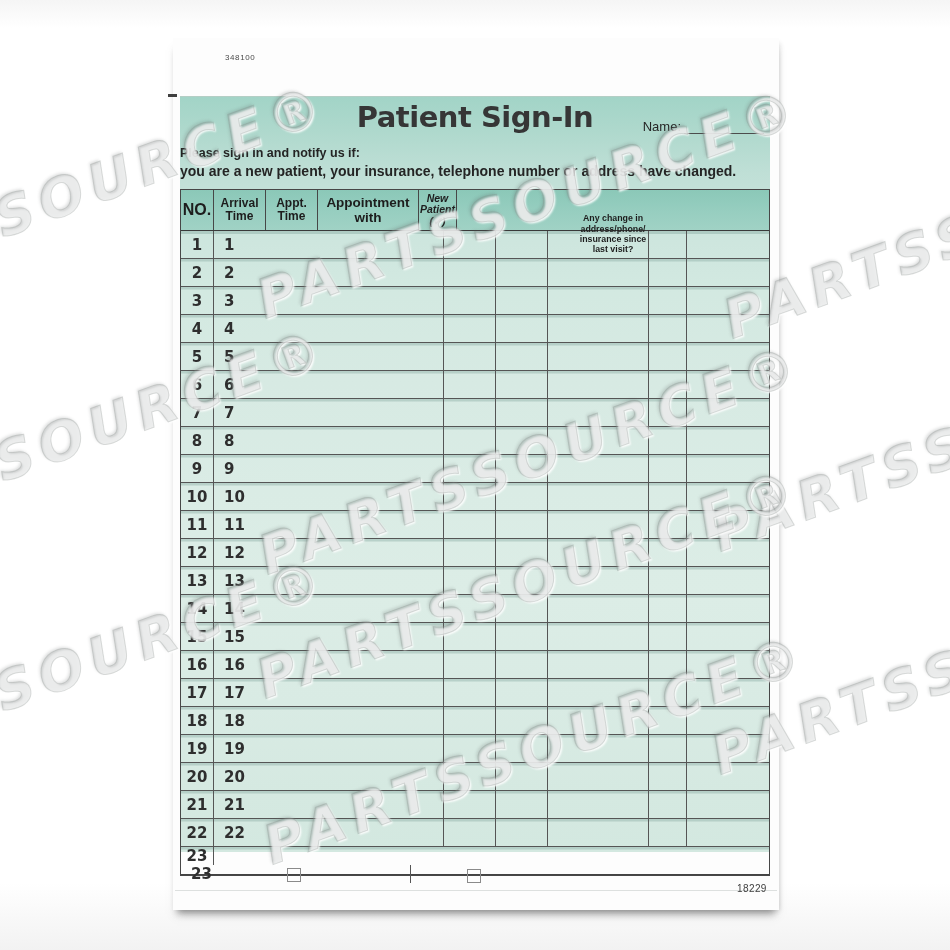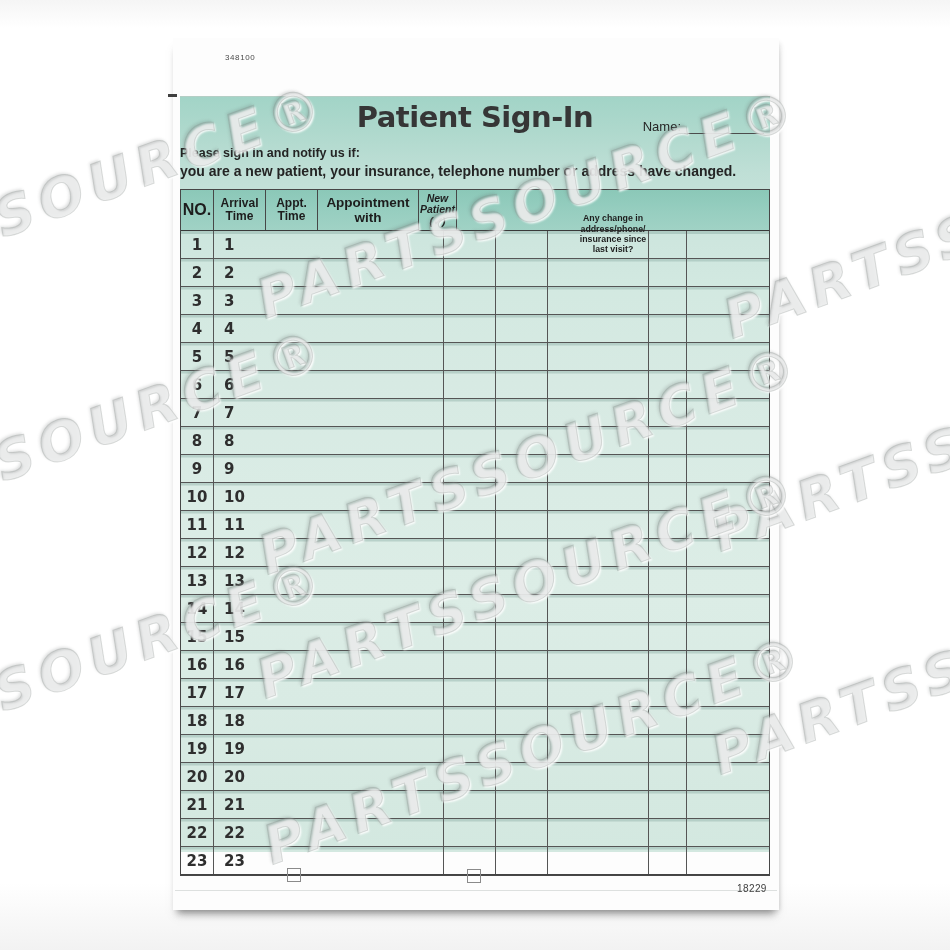--- a/index.html
+++ b/index.html
@@ -43,21 +43,21 @@
     display:flex;height:40px;
     background:linear-gradient(180deg,#8bc8b8 0%,#97cec0 55%,#a0d2c5 100%);
     border-bottom:1.6px solid #3a3a3a;
     box-shadow:0 3px 0 rgba(150,182,173,.55);
   }
   .trow{
     display:flex;height:27px;
     border-bottom:1.3px solid #555555;
     box-shadow:0 2.5px 0 rgba(150,182,173,.5);
   }
-  .trow:last-child{border-bottom:1.5px solid #434343;box-shadow:none;}
+  .trow:last-child{border-bottom:1.5px solid #434343;box-shadow:none;flex-direction:column;}
   .cell{box-sizing:border-box;border-right:1.3px solid #555;display:flex;align-items:center;justify-content:center;}
   .thead .cell{border-right:1.3px solid #474747;}
   .cell:last-child{border-right:none;margin-top:44px;}
   .c-no{width:33px;flex:none;}
   .c-name{width:230px;flex:none;}
   .c-arr{width:52px;flex:none;}
   .c-appt{width:52px;flex:none;}
   .c-with{width:101px;flex:none;}
   .c-new{width:38px;flex:none;font-style:italic;}
   .c-chg{flex:1;}

